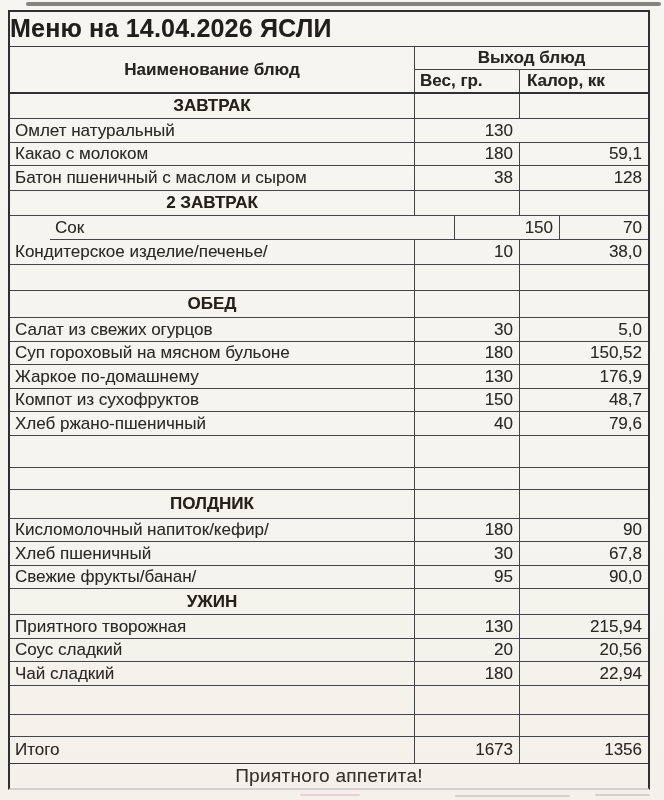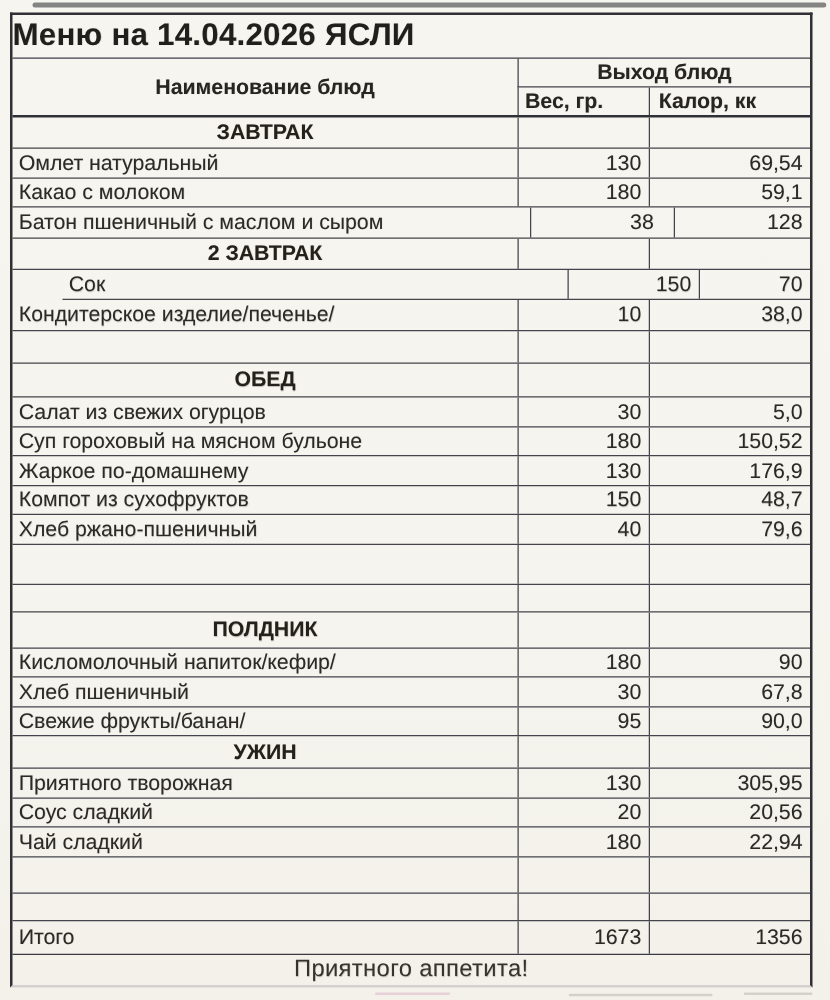--- a/index.html
+++ b/index.html
@@ -95,28 +95,27 @@
 
     <div id="rows">
         <div class="row section" style="height: 25px;">
           <div class="c c1">ЗАВТРАК</div>
           <div class="c c2"></div>
           <div class="c c3"></div>
         </div>
         <div class="row item" style="height: 24px;">
           <div class="c c1">Омлет натуральный</div>
           <div class="c c2">130</div>
-          <div class="c c3">69,54</div>
         </div>
         <div class="row item" style="height: 23px;">
           <div class="c c1">Какао с молоком</div>
           <div class="c c2">180</div>
           <div class="c c3">59,1</div>
         </div>
-        <div class="row item" style="height: 25px; gap: 10px;">
+        <div class="row item" style="height: 25px;">
           <div class="c c1">Батон пшеничный с маслом и сыром</div>
           <div class="c c2">38</div>
           <div class="c c3">128</div>
         </div>
         <div class="row section" style="height: 25px;">
           <div class="c c1">2 ЗАВТРАК</div>
           <div class="c c2"></div>
           <div class="c c3"></div>
         </div>
         <div class="row item" style="height: 24px; margin-left: 40px;">
@@ -195,21 +194,21 @@
           <div class="c c3">90,0</div>
         </div>
         <div class="row section" style="height: 26px;">
           <div class="c c1">УЖИН</div>
           <div class="c c2"></div>
           <div class="c c3"></div>
         </div>
         <div class="row item" style="height: 24px;">
           <div class="c c1">Приятного творожная</div>
           <div class="c c2">130</div>
-          <div class="c c3">305,95</div>
+          <div class="c c3">215,94</div>
         </div>
         <div class="row item" style="height: 23px;">
           <div class="c c1">Соус сладкий</div>
           <div class="c c2">20</div>
           <div class="c c3">20,56</div>
         </div>
         <div class="row item" style="height: 24px;">
           <div class="c c1">Чай сладкий</div>
           <div class="c c2">180</div>
           <div class="c c3">22,94</div>

